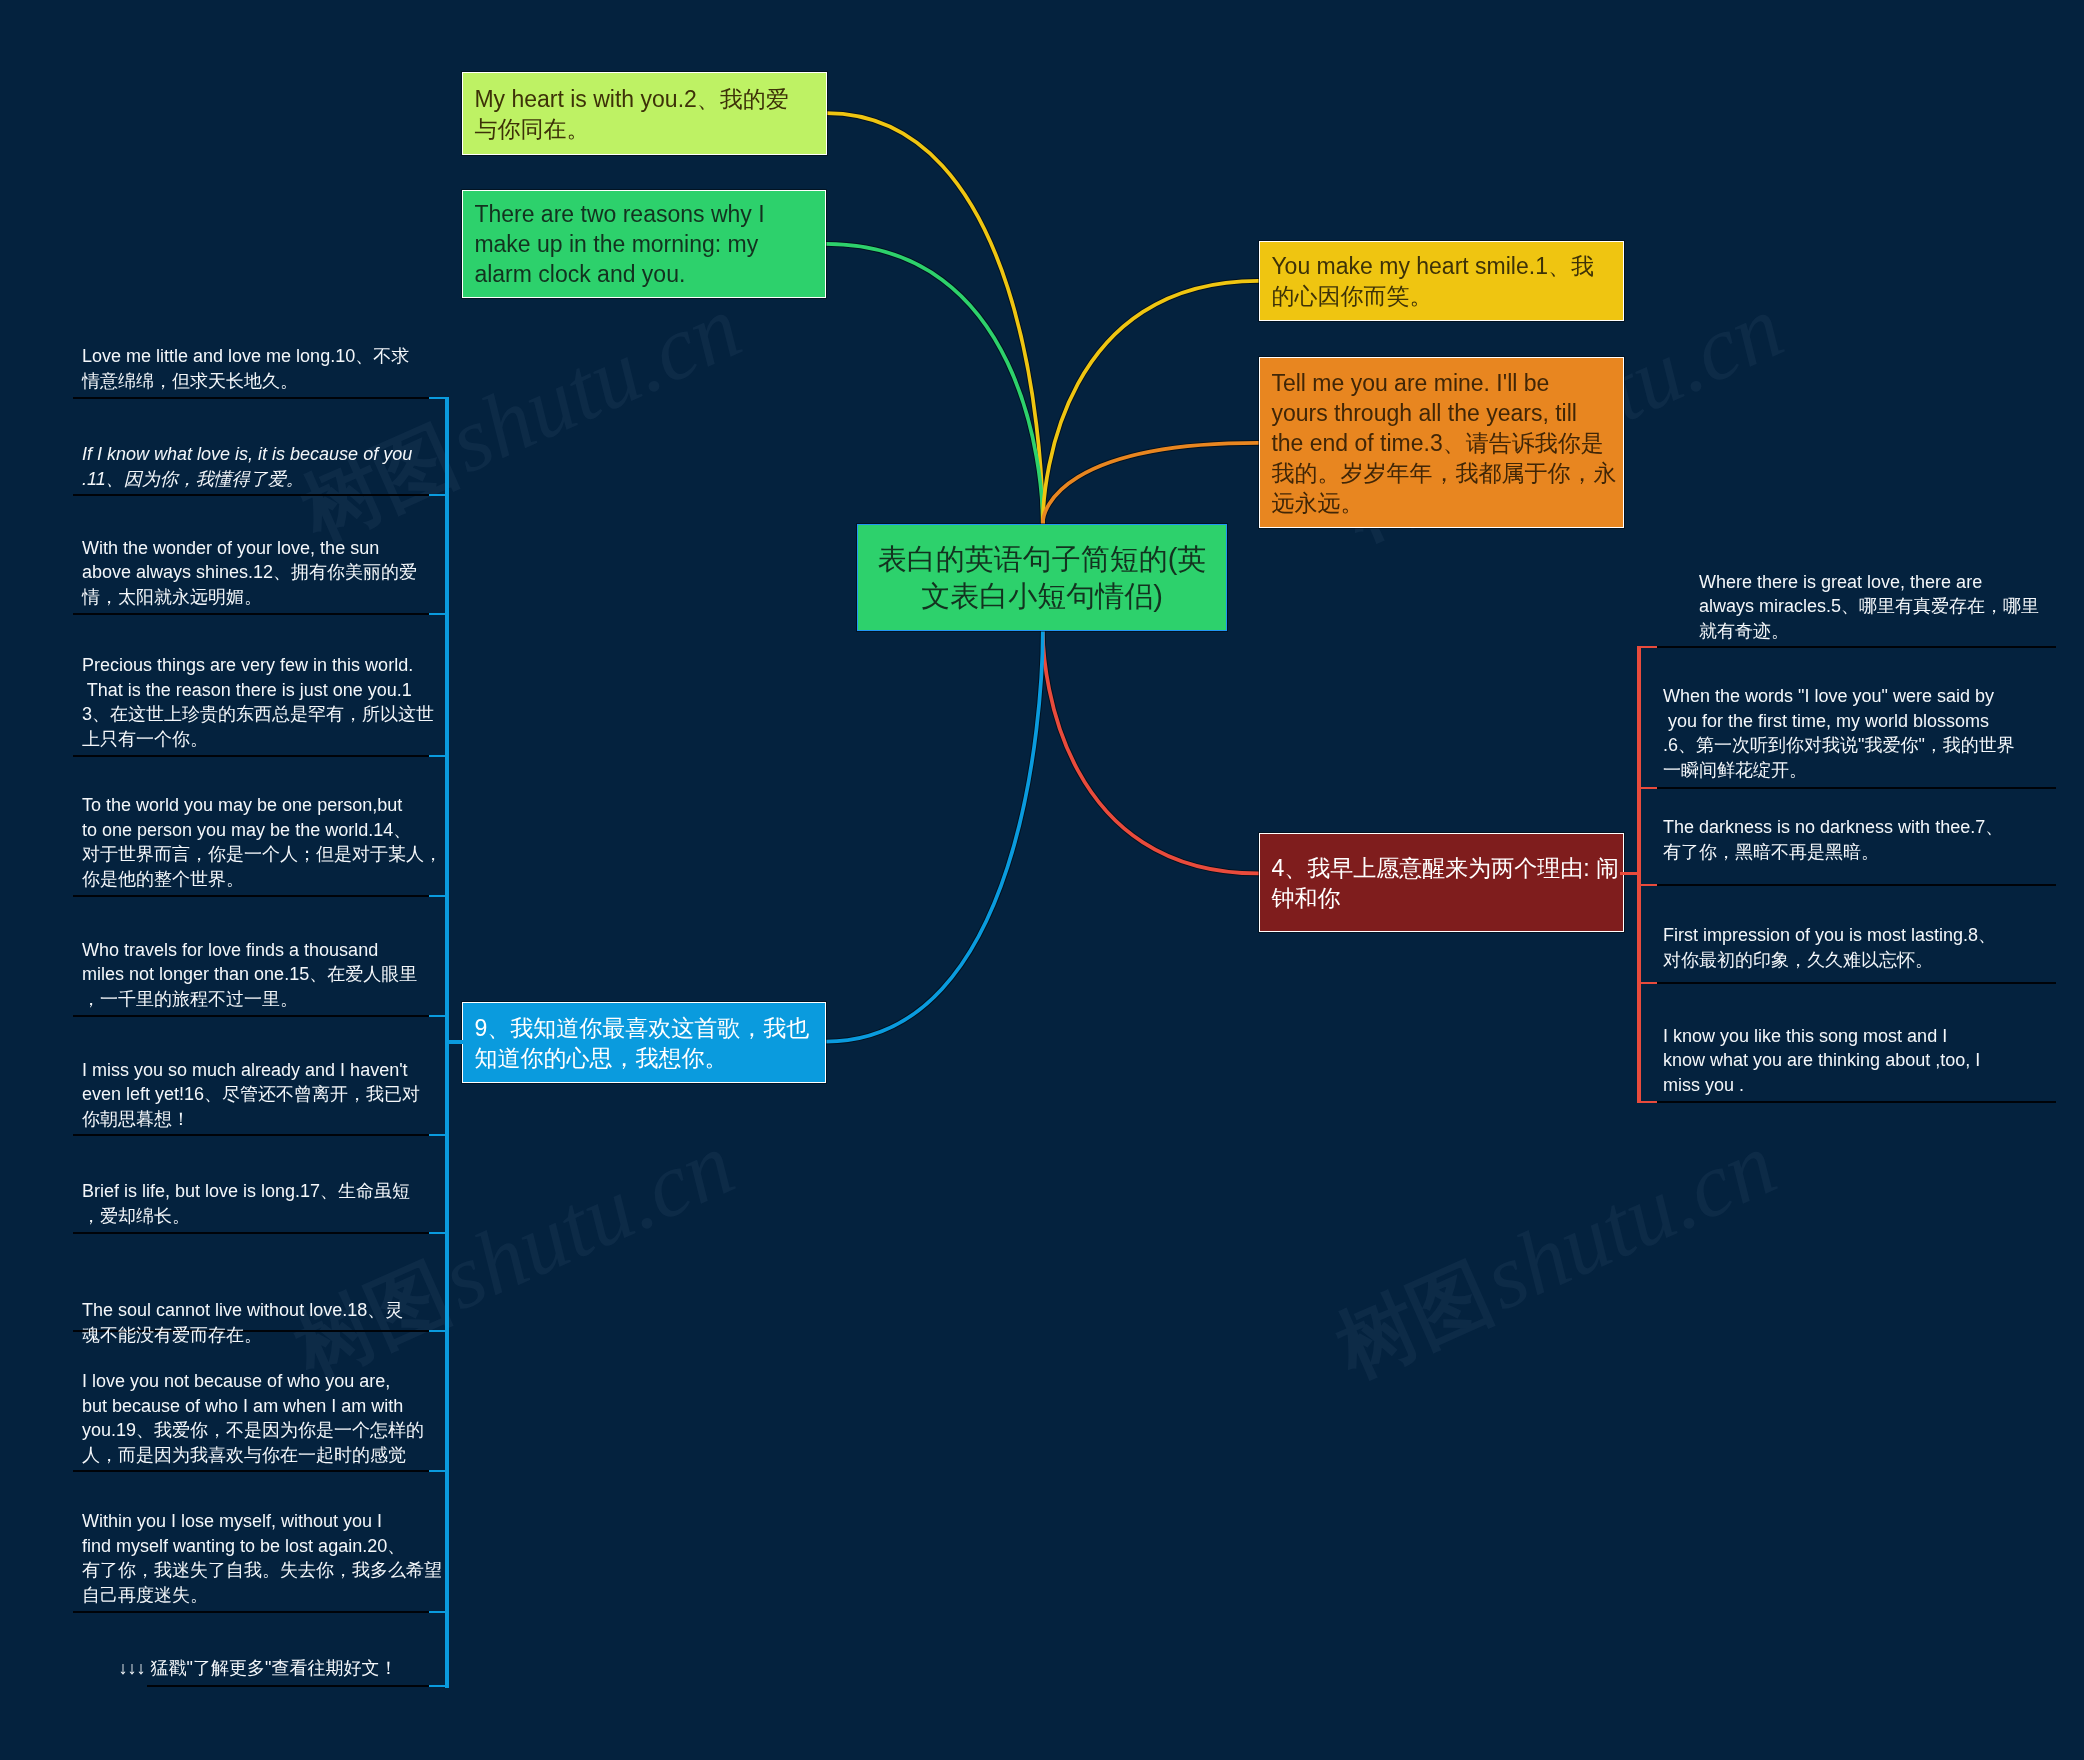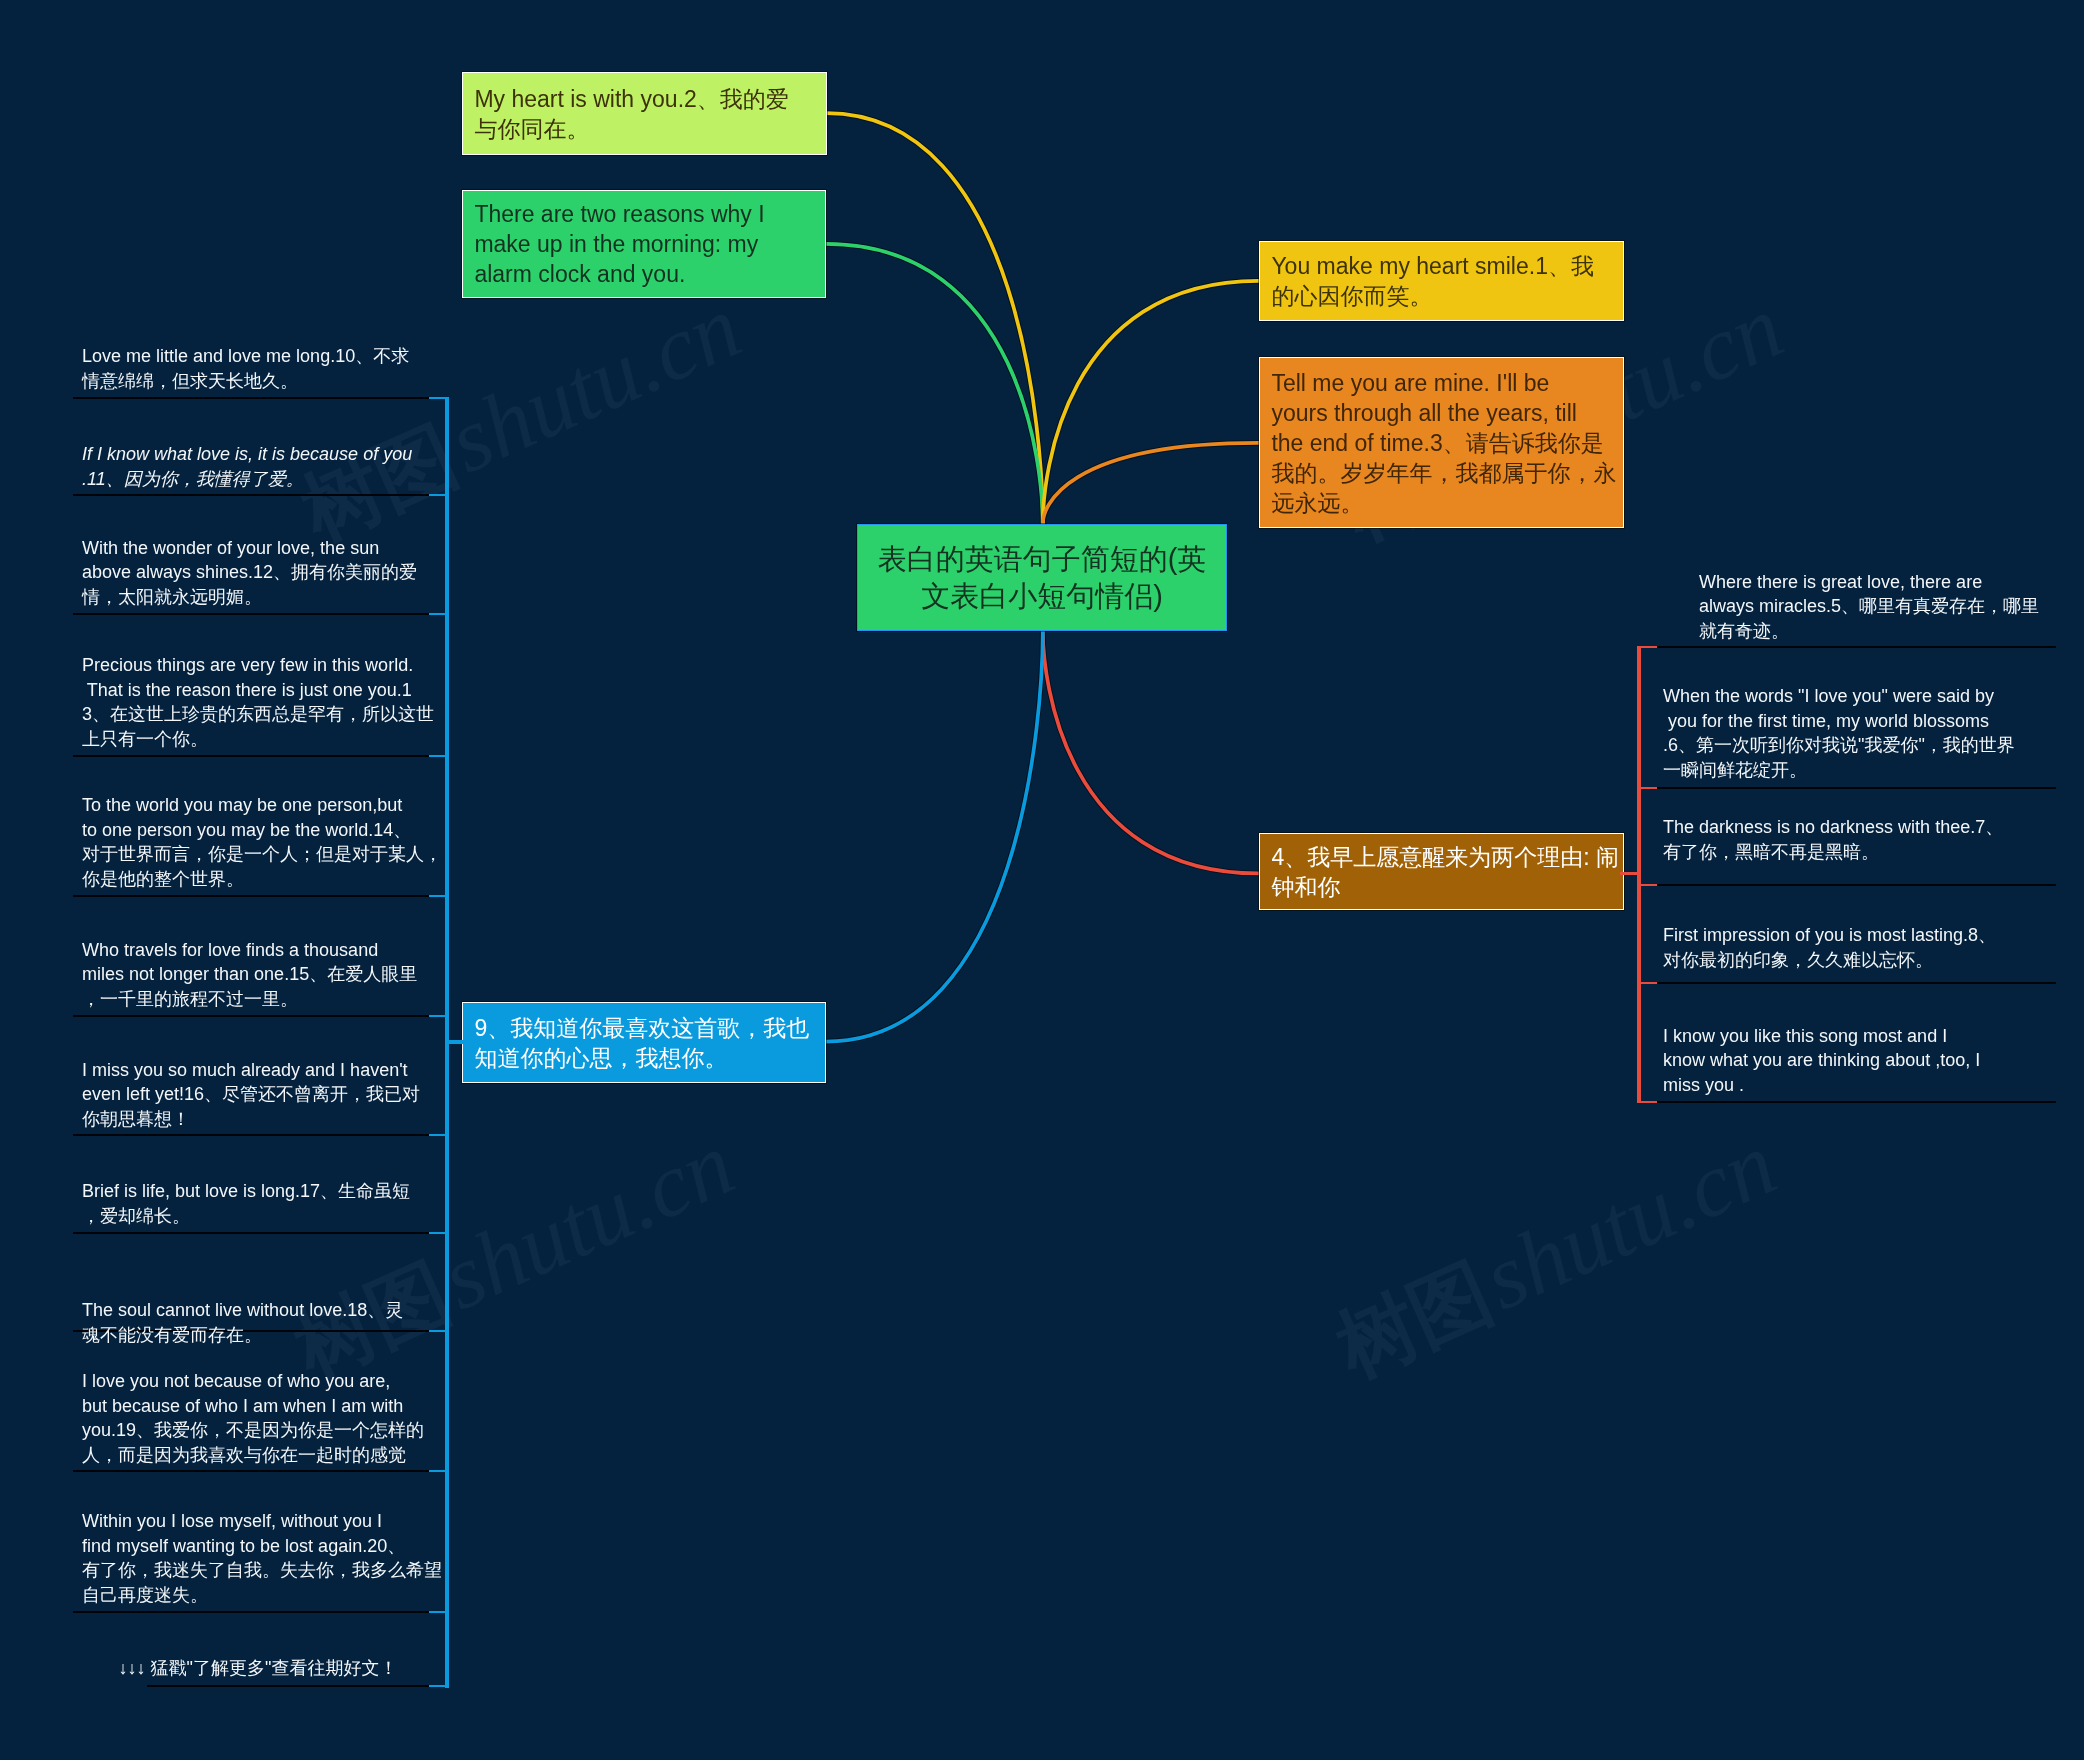--- a/index.html
+++ b/index.html
@@ -64,21 +64,21 @@
       <div class="tx" style="color:#3D3208;">You make my heart smile.1、我
 的心因你而笑。</div>
     </div>
 <div class="node" style="left:1259px;top:357px;width:365px;height:171px;background:#E88620;">
       <div class="tx" style="color:#402607;">Tell me you are mine. I'll be
 yours through all the years, till
 the end of time.3、请告诉我你是
 我的。岁岁年年，我都属于你，永
 远永远。</div>
     </div>
-<div class="node" style="left:1259px;top:833px;width:365px;height:77px;background:#a16207;">
+<div class="node" style="left:1259px;top:833px;width:365px;height:99px;background:#7f1d1d;">
       <div class="tx" style="color:#FFFFFF;">4、我早上愿意醒来为两个理由: 闹
 钟和你</div>
     </div>
 <div class="node" style="left:462px;top:1002px;width:364px;height:81px;background:#0A9BDE;">
       <div class="tx" style="color:#FFFFFF;">9、我知道你最喜欢这首歌，我也
 知道你的心思，我想你。</div>
     </div>
 <div>
   <div class="uline" style="left:73px;top:397px;width:361px;"></div>
   <div class="row" style="left:82px;top:326px;width:352px;height:71px;">

